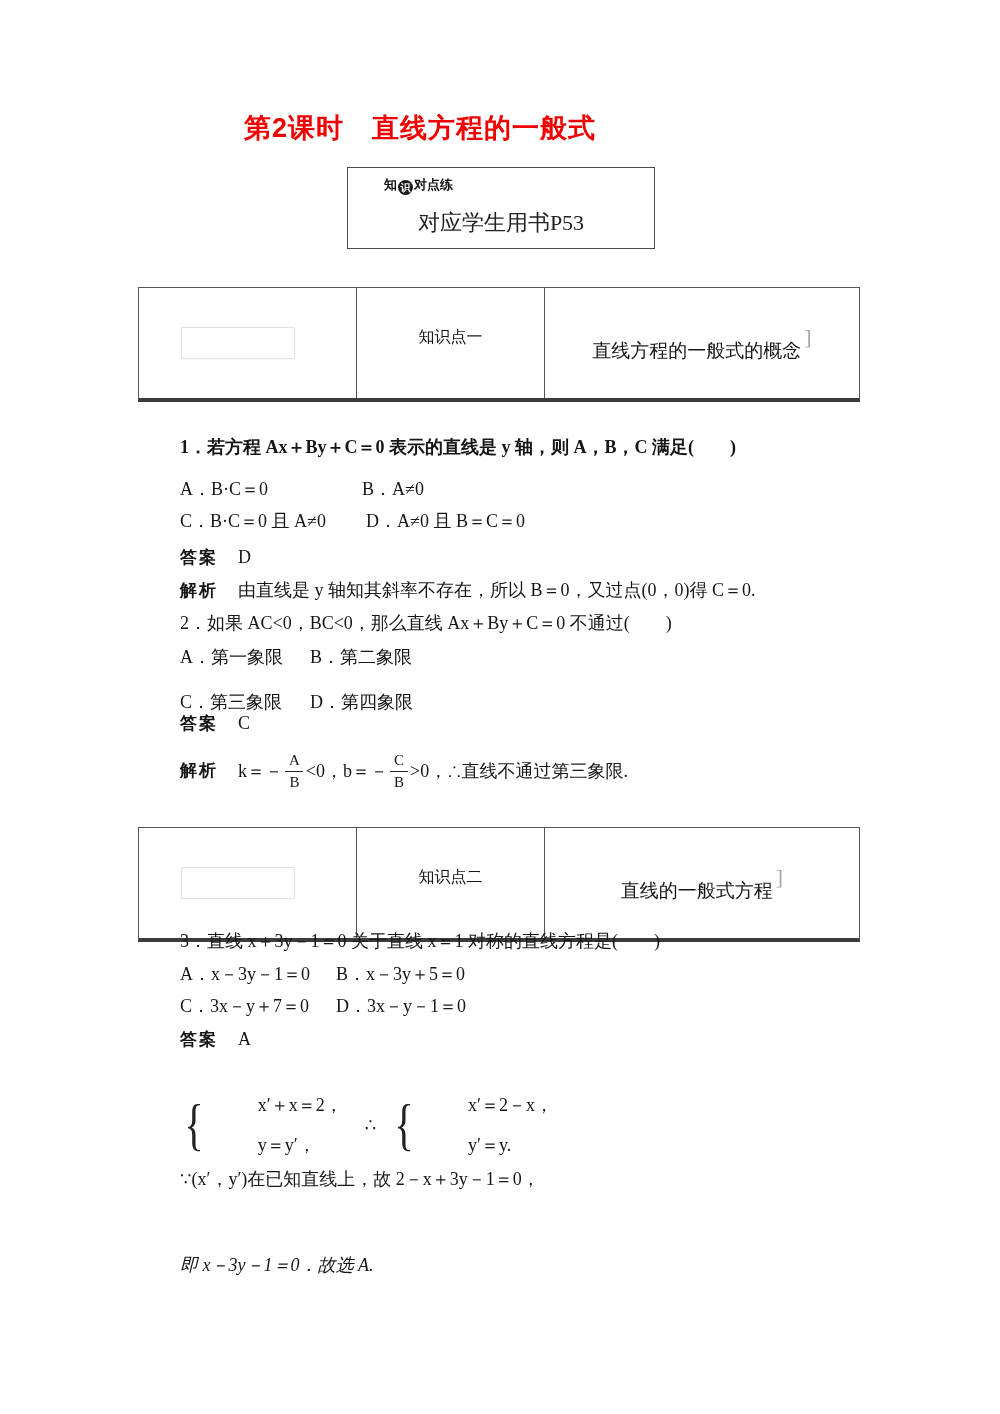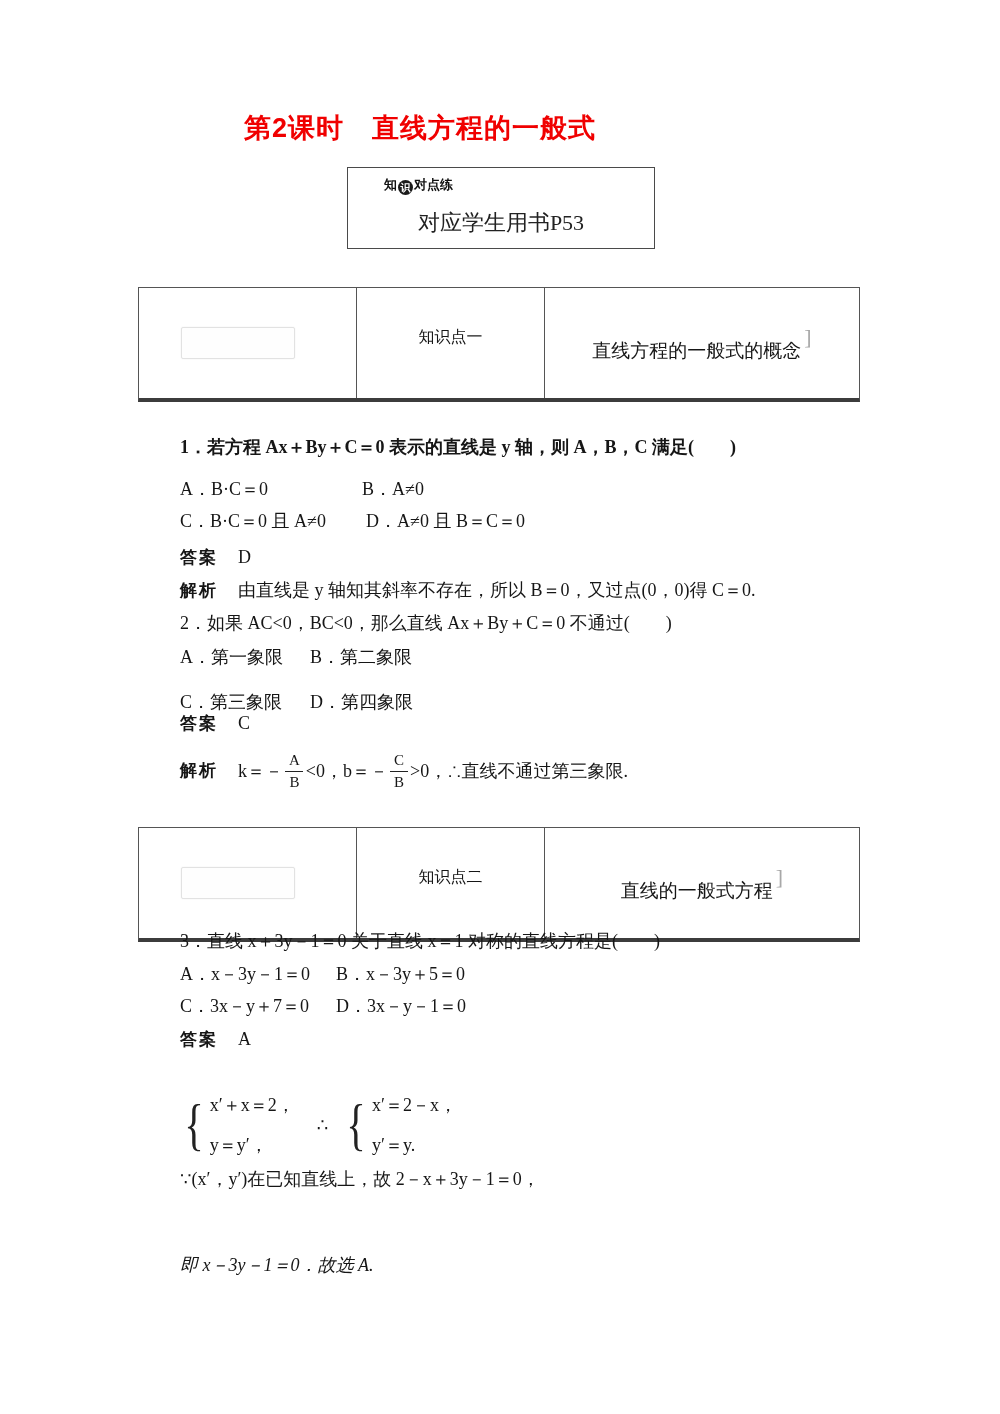--- a/index.html
+++ b/index.html
@@ -50,21 +50,21 @@
   
   .frac{display:inline-flex;flex-direction:column;align-items:center;
         line-height:1;font-size:15px;margin:0 2px;vertical-align:middle;}
   .frac .num{padding:0 4px 3px;}
   .frac .den{border-top:1px solid #222;padding:3px 4px 0;}
 
   
   .system{display:inline-flex;align-items:center;}
   .brace{font-size:58px;line-height:74px;transform:scaleX(.7);color:#222;
          font-weight:400;margin-right:2px;}
-  .sys-lines{display:flex;flex-direction:column;row-gap:14px;font-size:18px;}
+  .sys-lines{display:flex;flex-direction:column;row-gap:14px;font-size:18px;margin-left:48px;}
   .therefore{margin:0 14px 0 22px;font-size:18px;}
 </style>
 </head>
 <body>
 
 <div class="page">
 
   <div class="page-title" style="color: rgb(240, 0, 0);">第2课时　直线方程的一般式</div>
 
   <div class="intro-box">

